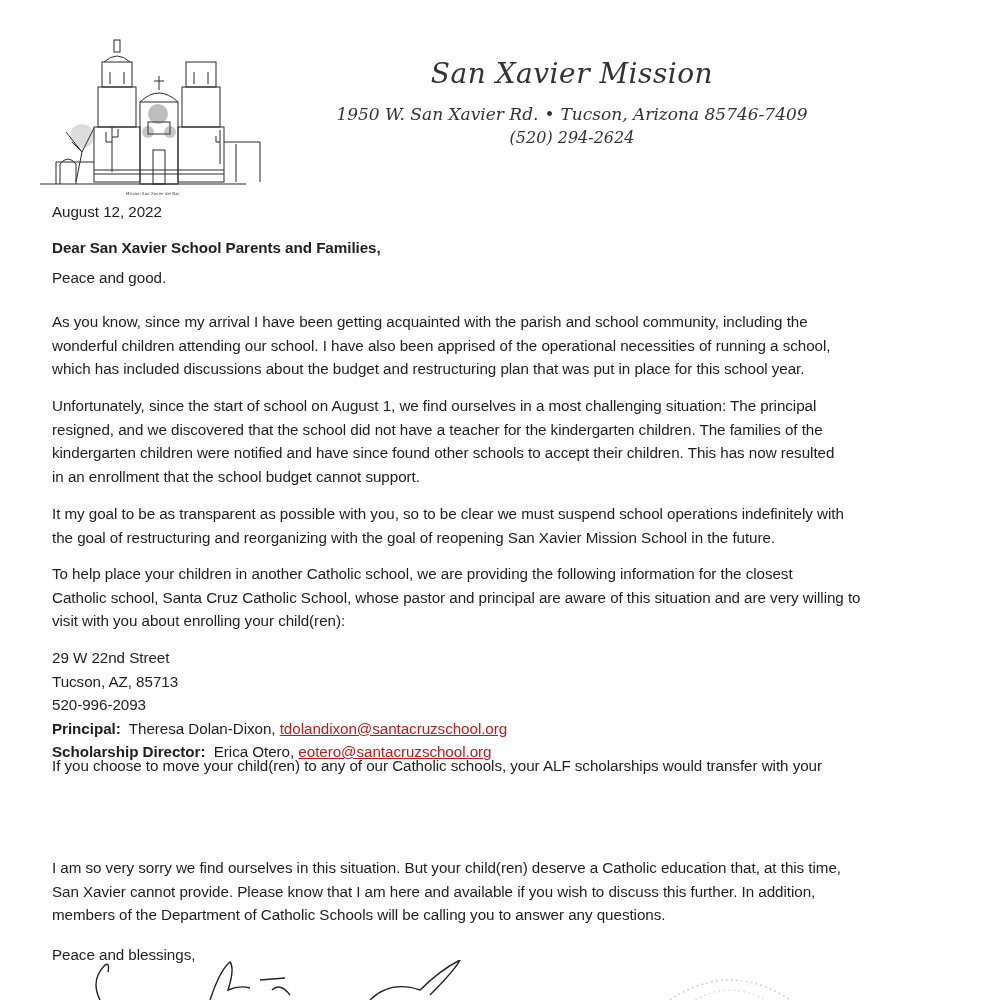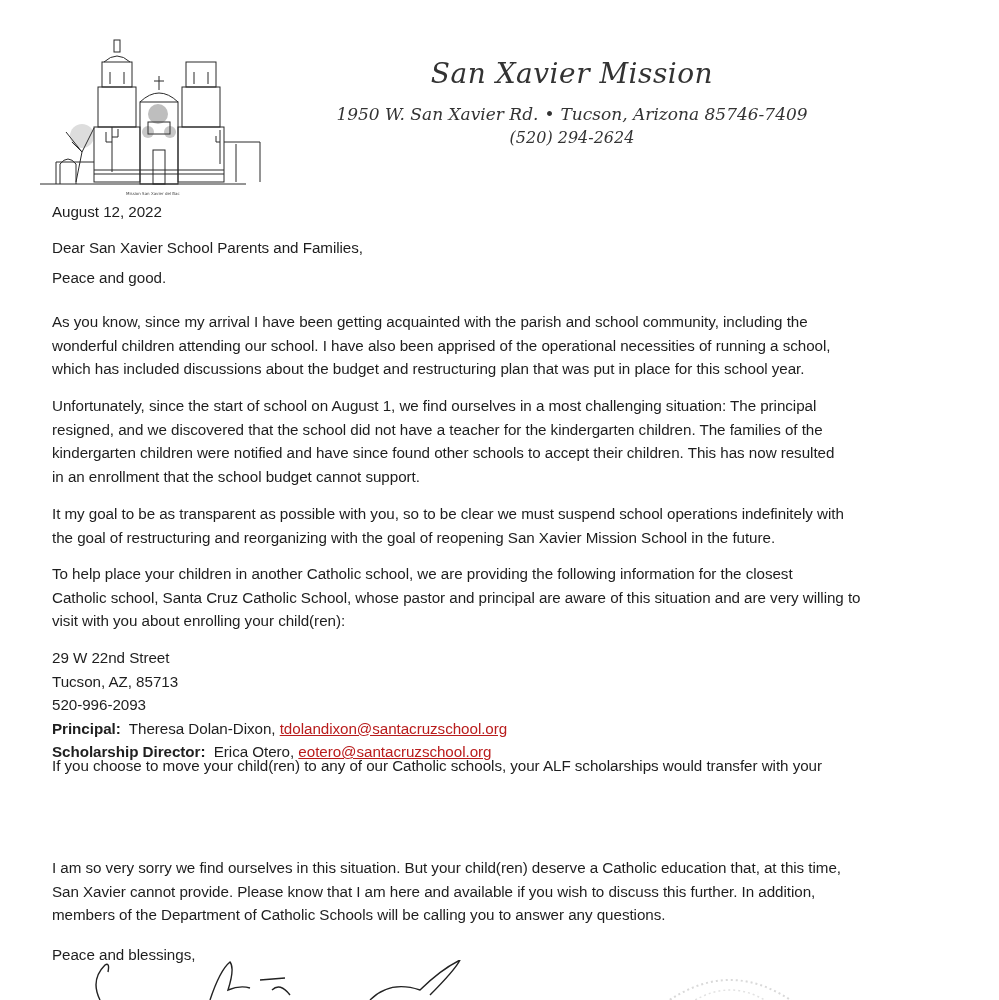--- a/index.html
+++ b/index.html
@@ -12,21 +12,21 @@
   .letterhead { position: absolute; left: 322px; top: 56px; width: 500px; text-align: center;
                 font-family: "DejaVu Serif", serif; font-style: italic; color: #333; }
   .lh-name { font-size: 28px; line-height: 36px; letter-spacing: 0.5px; font-style: italic; }
   .lh-address { font-size: 17px; line-height: 24px; margin-top: 10px; }
   .lh-phone { font-size: 16px; line-height: 24px; }
   .lh-dot { font-style: normal; margin: 0 6px; }
 
   
   .text { position: absolute; left: 52px; width: 900px; font-size: 15.2px; line-height: 23.5px; letter-spacing: -0.05px; }
   .date { top: 200px; }
-  .salutation { top: 236px; }
+  .salutation { top: 236px; font-weight: bold; }
   .greeting { top: 266px; }
   .p1 { top: 310px; }
   .p2 { top: 394px; }
   .p3 { top: 502px; }
   .p4 { top: 562px; }
   .addr { top: 646px; }
   .p5 { top: 754px; }
   .p6 { top: 856px; }
   .closing { top: 943px; }
   .line { display: block; white-space: nowrap; }

